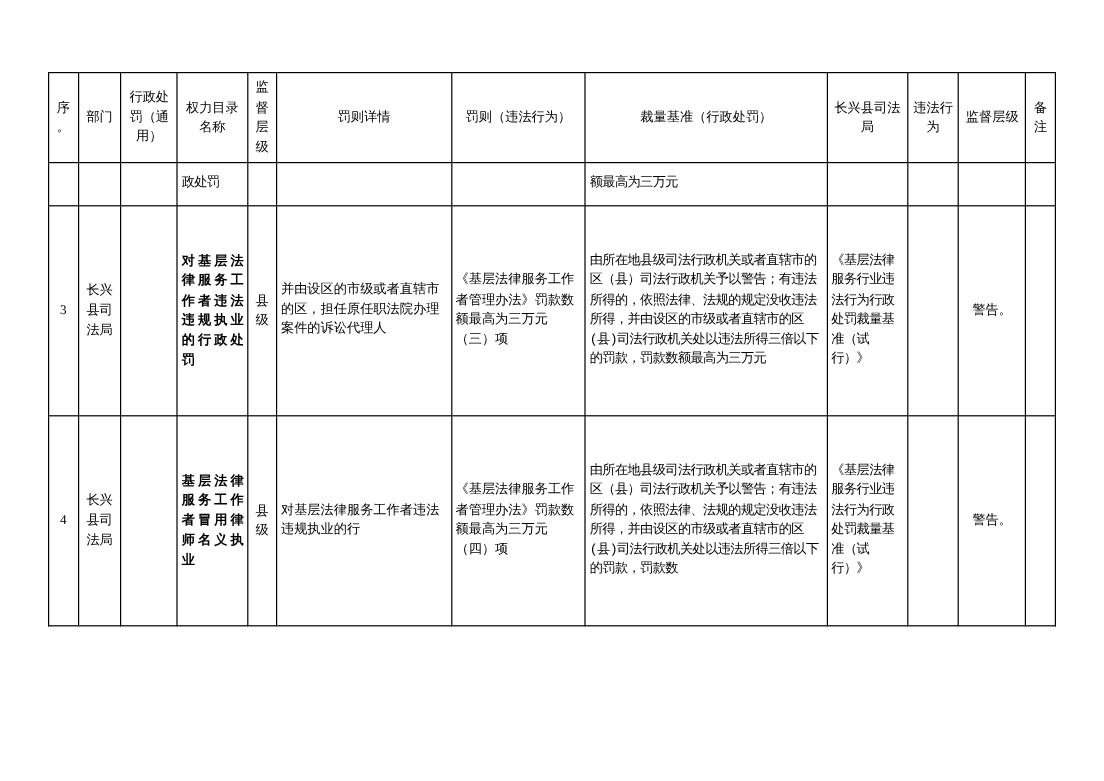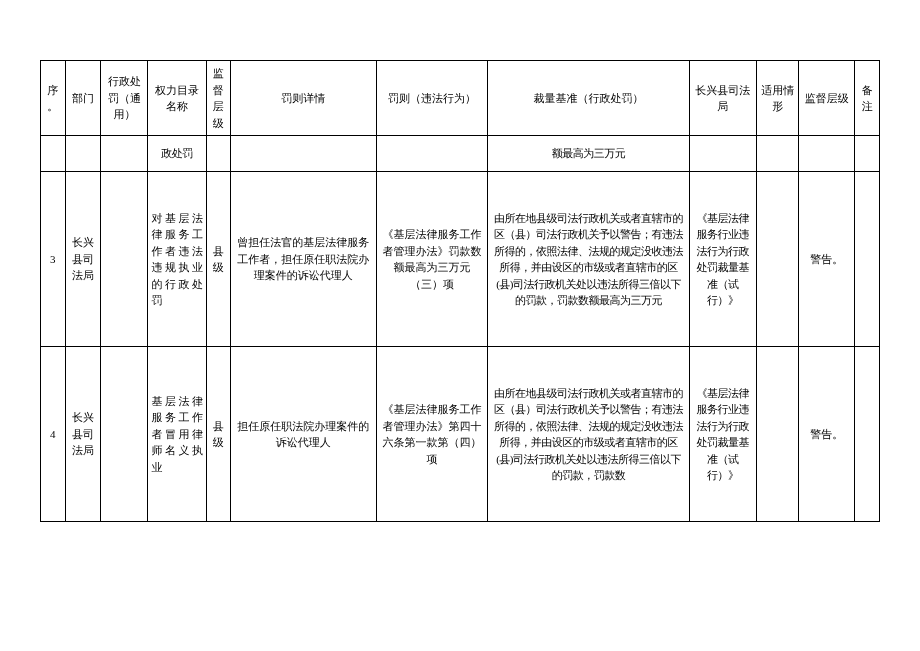--- a/index.html
+++ b/index.html
@@ -38,22 +38,22 @@
     .col-level { width: 22px; }
     .col-violation { width: 130px; }
     .col-penalty { width: 100px; }
     .col-detail { width: 180px; }
     .col-basis { width: 60px; }
     .col-situation { width: 38px; }
     .col-benchmark { width: 50px; }
     .col-remark { width: 22px; }
     .row-partial td { height: 36px; }
     .row-main td { height: 175px; }
-    .txt-left { text-align: center; }
-    .txt-justify { text-align: justify; }
+    .txt-left { text-align: left; font-family: Liberation Mono, monospace; }
+    .txt-justify { text-align: justify; font-weight: bold; }
     .narrow { letter-spacing: -0.5px; }
   </style>
 </head>
 <body>
 
 <table>
   <colgroup>
     <col class="col-seq">
     <col class="col-dept">
     <col class="col-code">
@@ -71,21 +71,21 @@
     <tr>
       <th>序。</th>
       <th>部门</th>
       <th>行政处罚（通用）</th>
       <th>权力目录名称</th>
       <th>监督层级</th>
       <th>罚则详情</th>
       <th>罚则（违法行为）</th>
       <th>裁量基准（行政处罚）</th>
       <th>长兴县司法局</th>
-      <th>适用情形</th>
+      <th>违法行为</th>
       <th>监督层级</th>
       <th>备注</th>
     </tr>
   </thead>
   <tbody>
     <tr class="row-partial">
       <td></td>
       <td></td>
       <td></td>
       <td class="txt-left narrow">政处罚</td>
@@ -97,36 +97,36 @@
       <td></td>
       <td></td>
       <td></td>
     </tr>
     <tr class="row-main">
       <td>3</td>
       <td>长兴县司法局</td>
       <td></td>
       <td class="txt-justify narrow">对基层法律服务工作者违法违规执业的行政处罚</td>
       <td>县级</td>
-      <td class="txt-left">曾担任法官的基层法律服务工作者，担任原任职法院办理案件的诉讼代理人</td>
+      <td class="txt-left">并由设区的市级或者直辖市的区，担任原任职法院办理案件的诉讼代理人</td>
       <td class="txt-left">《基层法律服务工作者管理办法》罚款数额最高为三万元（三）项</td>
       <td class="txt-left narrow">由所在地县级司法行政机关或者直辖市的区（县）司法行政机关予以警告；有违法所得的，依照法律、法规的规定没收违法所得，并由设区的市级或者直辖市的区(县)司法行政机关处以违法所得三倍以下的罚款，罚款数额最高为三万元</td>
       <td class="txt-left narrow">《基层法律服务行业违法行为行政处罚裁量基准（试行）》</td>
       <td></td>
       <td>警告。</td>
       <td></td>
     </tr>
     <tr class="row-main">
       <td>4</td>
       <td>长兴县司法局</td>
       <td></td>
       <td class="txt-justify narrow">基层法律服务工作者冒用律师名义执业</td>
       <td>县级</td>
-      <td class="txt-left">担任原任职法院办理案件的诉讼代理人</td>
-      <td class="txt-left">《基层法律服务工作者管理办法》第四十六条第一款第（四）项</td>
+      <td class="txt-left">对基层法律服务工作者违法违规执业的行</td>
+      <td class="txt-left">《基层法律服务工作者管理办法》罚款数额最高为三万元（四）项</td>
       <td class="txt-left narrow">由所在地县级司法行政机关或者直辖市的区（县）司法行政机关予以警告；有违法所得的，依照法律、法规的规定没收违法所得，并由设区的市级或者直辖市的区(县)司法行政机关处以违法所得三倍以下的罚款，罚款数</td>
       <td class="txt-left narrow">《基层法律服务行业违法行为行政处罚裁量基准（试行）》</td>
       <td></td>
       <td>警告。</td>
       <td></td>
     </tr>
   </tbody>
 </table>
 
 </body></html>

